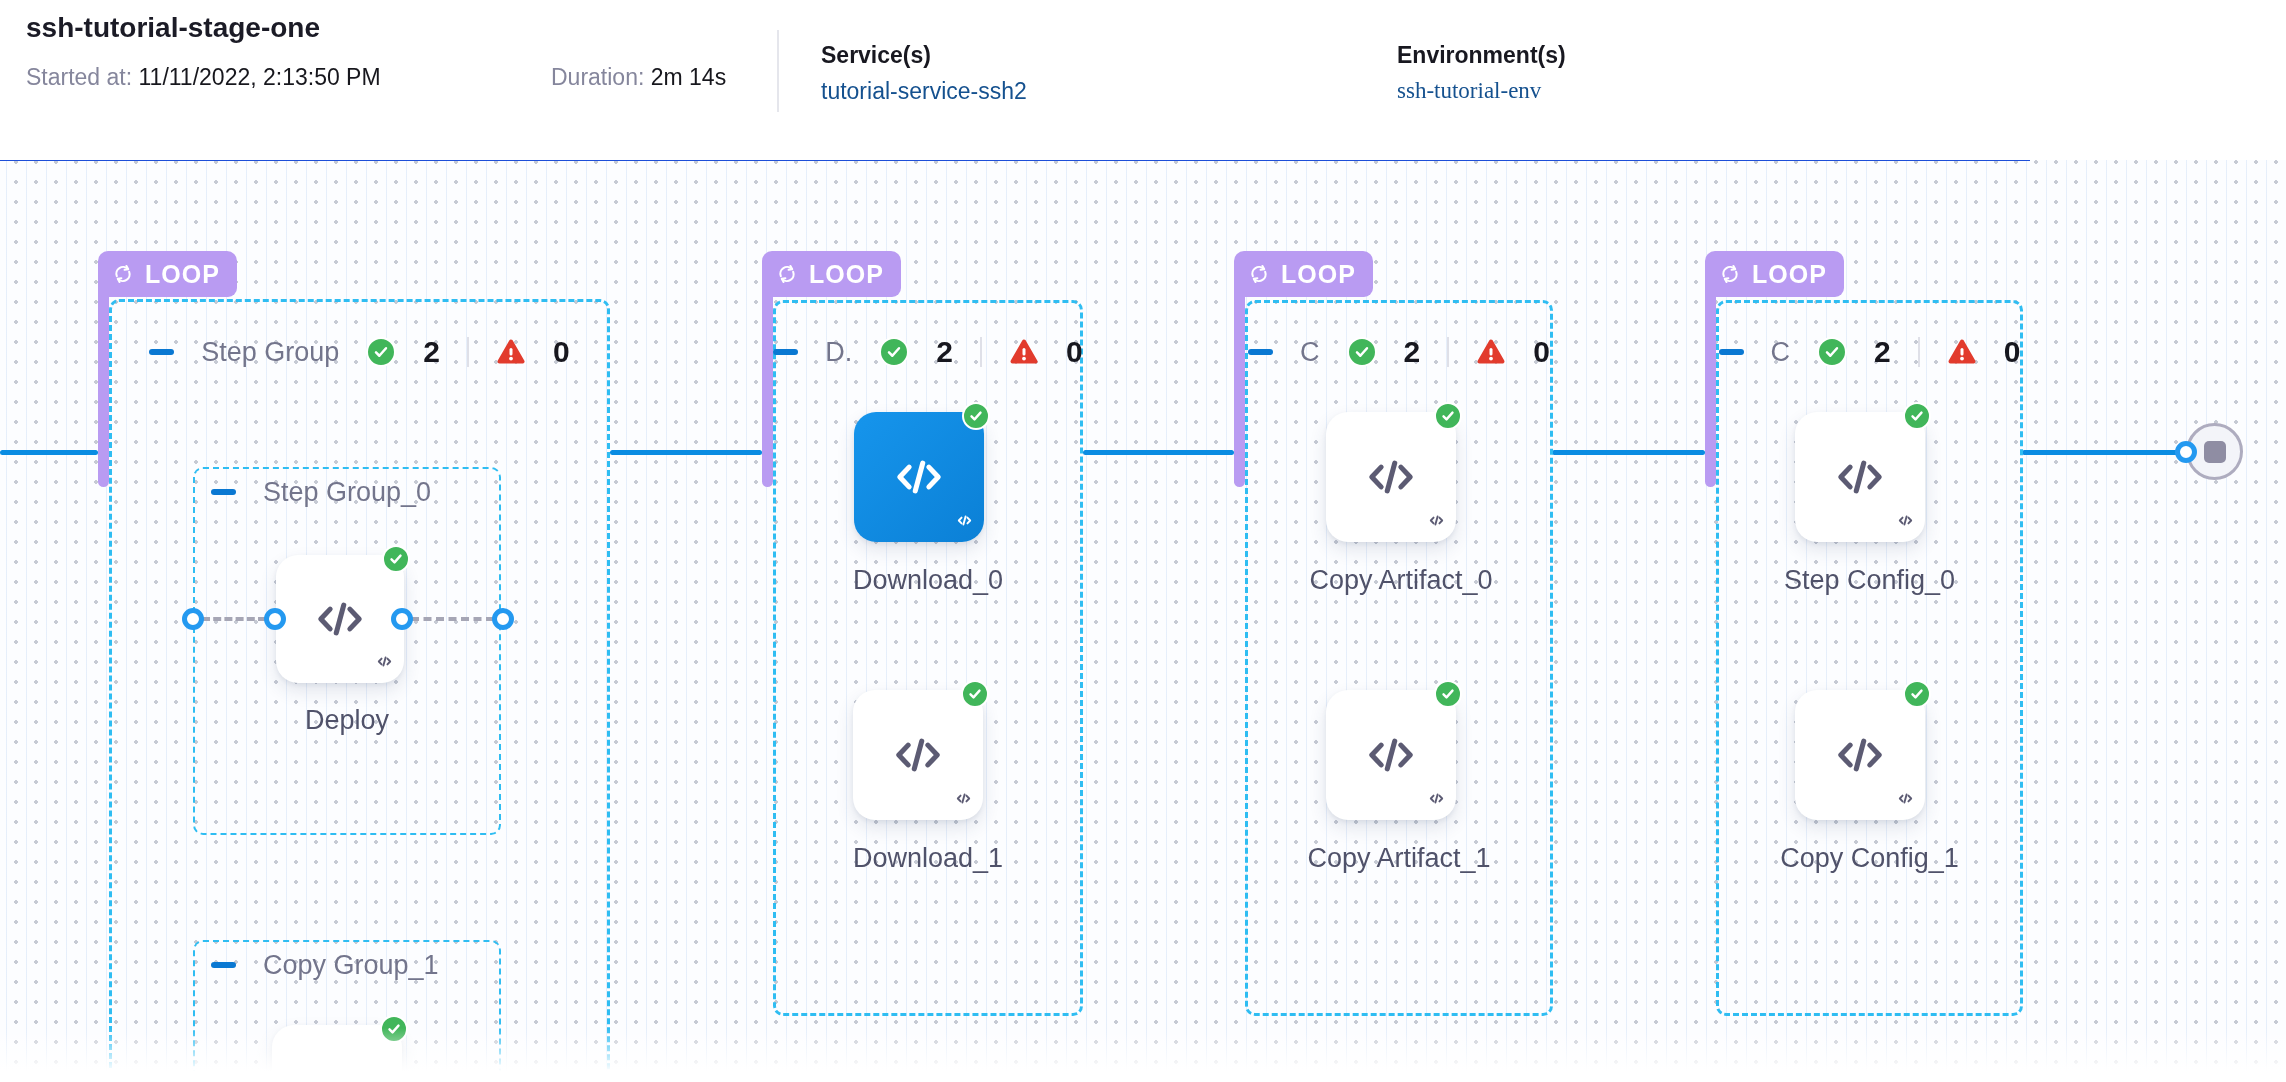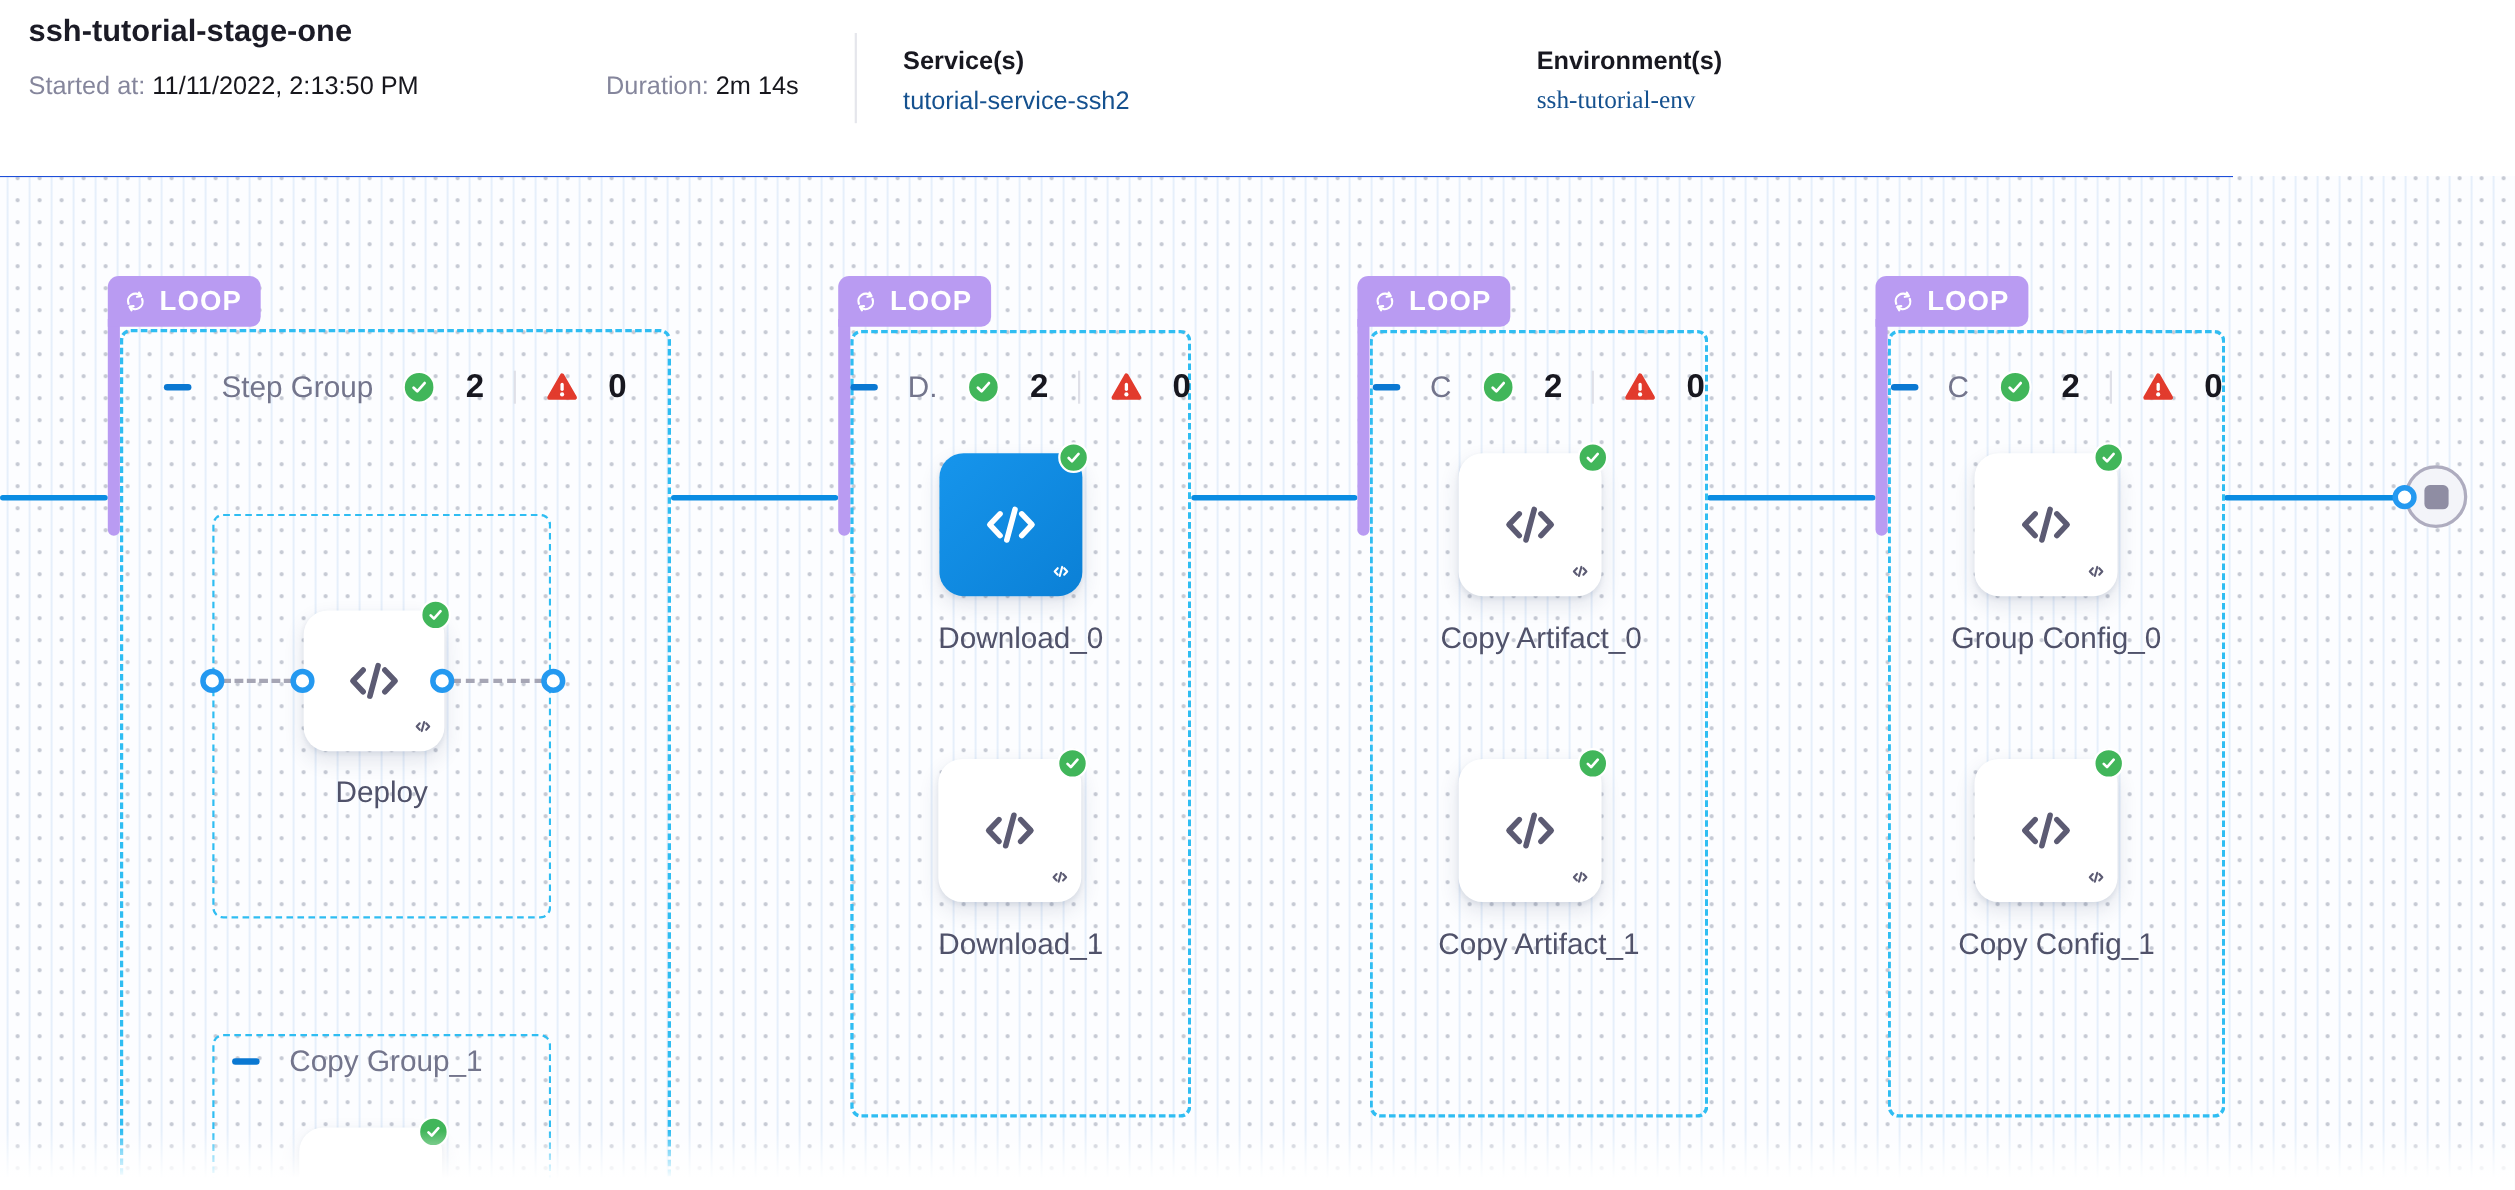--- a/index.html
+++ b/index.html
@@ -125,20 +125,24 @@
         <svg width="30" height="30" viewBox="0 0 30 30">
             <path d="M15 4.5 L26.5 24.5 H3.5 Z" fill="#e23b2d" stroke="#e23b2d" stroke-width="4" stroke-linejoin="round"></path>
             <rect x="13.5" y="11" width="3" height="7.4" rx="1.5" fill="#fff"></rect>
             <circle cx="15" cy="21.6" r="1.9" fill="#fff"></circle>
           </svg>
       </span>
       <span class="cnt">0</span>
     </div>
 
     <div class="grp-box" style="left:193px;top:307px;width:308px;height:368px;border-width:2.5px;"></div>
+    <div class="grp-head grp-head-left" style="left:211px;top:312px;width:280px;">
+      <span class="minus"></span>
+      <span class="gname">Step Group_0</span>
+    </div>
 
     <div class="dash-line" style="left:202px;top:457px;width:64px;"></div>
     <div class="dash-line" style="left:411px;top:457px;width:83px;"></div>
     <div class="ring" style="left:182px;top:448px;"></div>
     <div class="ring" style="left:264px;top:448px;"></div>
     <div class="ring" style="left:391px;top:448px;"></div>
     <div class="ring" style="left:492px;top:448px;"></div>
 
     <div class="card" style="left:276px;top:395px;width:128px;height:128px;">
       <svg width="64" height="64" viewBox="0 0 24 24" fill="none" stroke="currentColor" stroke-width="1.9" stroke-linecap="round" stroke-linejoin="round">
@@ -375,21 +379,21 @@
             <path d="M15.7 8.3 19.2 12l-3.5 3.7"></path>
             <path d="M13.4 6.8l-2.8 10.4"></path>
           </svg>
       </span>
       <span class="check chk">
         <svg width="18" height="18" viewBox="0 0 24 24" fill="none" stroke="#fff" stroke-width="3.2" stroke-linecap="round" stroke-linejoin="round">
             <path d="M6 12.5l4 4 8-9"></path>
           </svg>
       </span>
     </div>
-    <div class="step-label" style="left:1716px;top:405px;width:307px;">Group Config_0</div>
+    <div class="step-label" style="left:1716px;top:405px;width:307px;">Step Config_0</div>
 
     <div class="card" style="left:1795px;top:530px;">
       <svg width="64" height="64" viewBox="0 0 24 24" fill="none" stroke="currentColor" stroke-width="1.9" stroke-linecap="round" stroke-linejoin="round">
         <path d="M8.3 8.3 4.8 12l3.5 3.7"></path>
           <path d="M15.7 8.3 19.2 12l-3.5 3.7"></path>
           <path d="M13.4 6.8l-2.8 10.4"></path>
       </svg>
       <span class="mini">
         <svg width="19" height="19" viewBox="0 0 24 24" fill="none" stroke="currentColor" stroke-width="2.4" stroke-linecap="round" stroke-linejoin="round">
             <path d="M8.3 8.3 4.8 12l3.5 3.7"></path>

